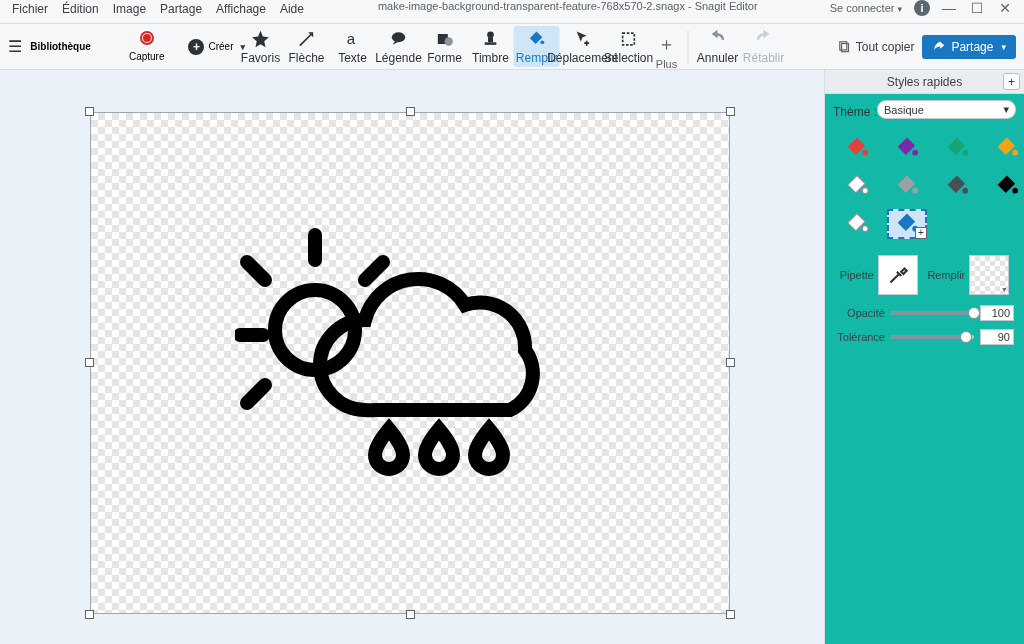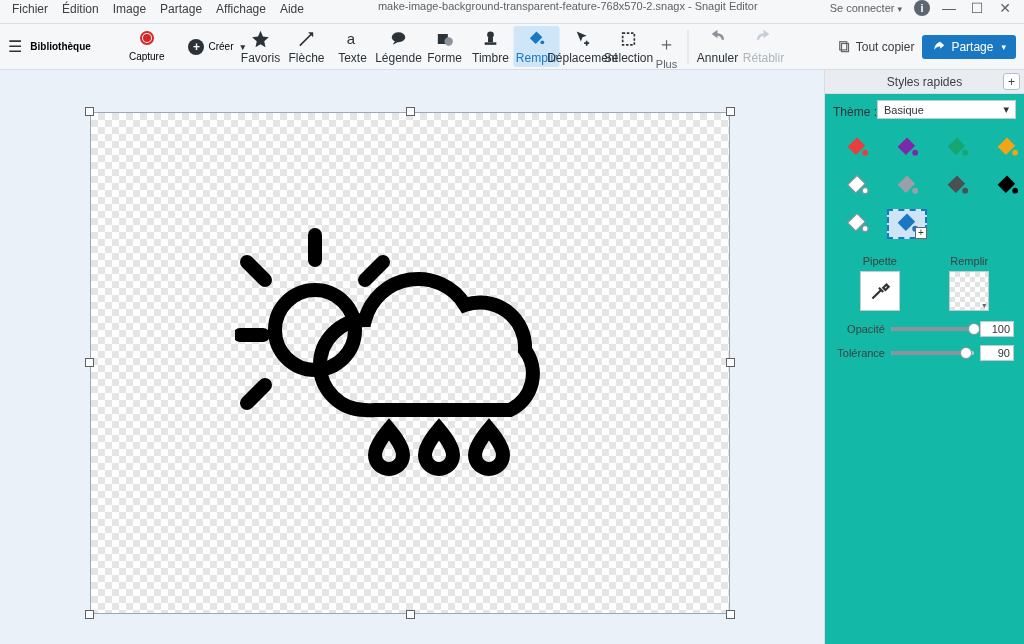--- a/index.html
+++ b/index.html
@@ -56,28 +56,28 @@
   .sel-handle.tl{left:85px; top:37px;} .sel-handle.tm{left:406px; top:37px;} .sel-handle.tr{left:726px; top:37px;}
   .sel-handle.ml{left:85px; top:288px;} .sel-handle.mr{left:726px; top:288px;}
   .sel-handle.bl{left:85px; top:540px;} .sel-handle.bm{left:406px; top:540px;} .sel-handle.br{left:726px; top:540px;}
   .weather-icon { position:absolute; left:235px; top:150px; }
   
   .rightpanel { width:200px; background:#14b8a6; border-left:1px solid #d7dde2; display:flex; flex-direction:column; }
   .panel-header { display:flex; align-items:center; justify-content:center; height:24px; background:#e9edf1; border-bottom:1px solid #d7dde2; position:relative; font-size:12px; color:#3c4044;}
   .panel-header .plus, .panel-header .help { position:absolute; right:4px; top:3px; width:17px; height:17px; border:1px solid #b6bec5; background:#fff; border-radius:3px; display:flex; align-items:center; justify-content:center; font-size:12px; color:#3c4044;}
   .panel-header .help { border-radius:50%;}
   .theme-row { display:flex; align-items:flex-end; gap:0; padding:6px 8px; }
-  .theme-select { flex:1; background:#fff; border:1px solid #c2cad1; padding:2px 6px; font-size:11px; display:flex; justify-content:space-between; align-items:center; border-radius:0;}
+  .theme-select { flex:1; background:#fff; border:1px solid #c2cad1; padding:2px 6px; font-size:11px; display:flex; justify-content:space-between; align-items:center; border-radius:9px;}
   .swatch-grid { display:grid; grid-template-columns:repeat(4,40px); gap:8px 10px; padding:8px 12px; }
   .swatch { width:40px; height:30px; display:flex; align-items:center; justify-content:center; }
   .swatch svg { width:34px; height:28px; }
   .swatch.sel { border:2px dashed #1a78c2; background:#cfe4f6; position:relative; }
   .swatch.sel .mini-plus{ position:absolute; right:-2px; bottom:-2px; width:12px; height:12px; background:#fff; border:1px solid #667; font-size:10px; line-height:10px; text-align:center;}
   .tool-props { padding:8px 10px 6px; display:flex; justify-content:space-around; }
-  .prop-block { display:flex; flex-direction:column; align-items:center; gap:4px; }
+  .prop-block { display:flex; flex-direction:row; align-items:center; gap:4px; }
   .prop-block .lbl { font-size:11px; color:#3c4044; }
   .prop-swatch { width:40px; height:40px; border:1px solid #c2cad1; background:#fff; display:flex; align-items:center; justify-content:center; position:relative;}
   .prop-swatch.fill {
     background-image:
       linear-gradient(45deg,#e3e3e3 25%,transparent 25%,transparent 75%,#e3e3e3 75%),
       linear-gradient(45deg,#e3e3e3 25%,transparent 25%,transparent 75%,#e3e3e3 75%);
     background-size:10px 10px; background-position:0 0,5px 5px;
   }
   .prop-swatch .caret { position:absolute; right:2px; bottom:0; font-size:8px; color:#667; }
   .slider-row { display:flex; align-items:center; gap:6px; padding:4px 10px; }

